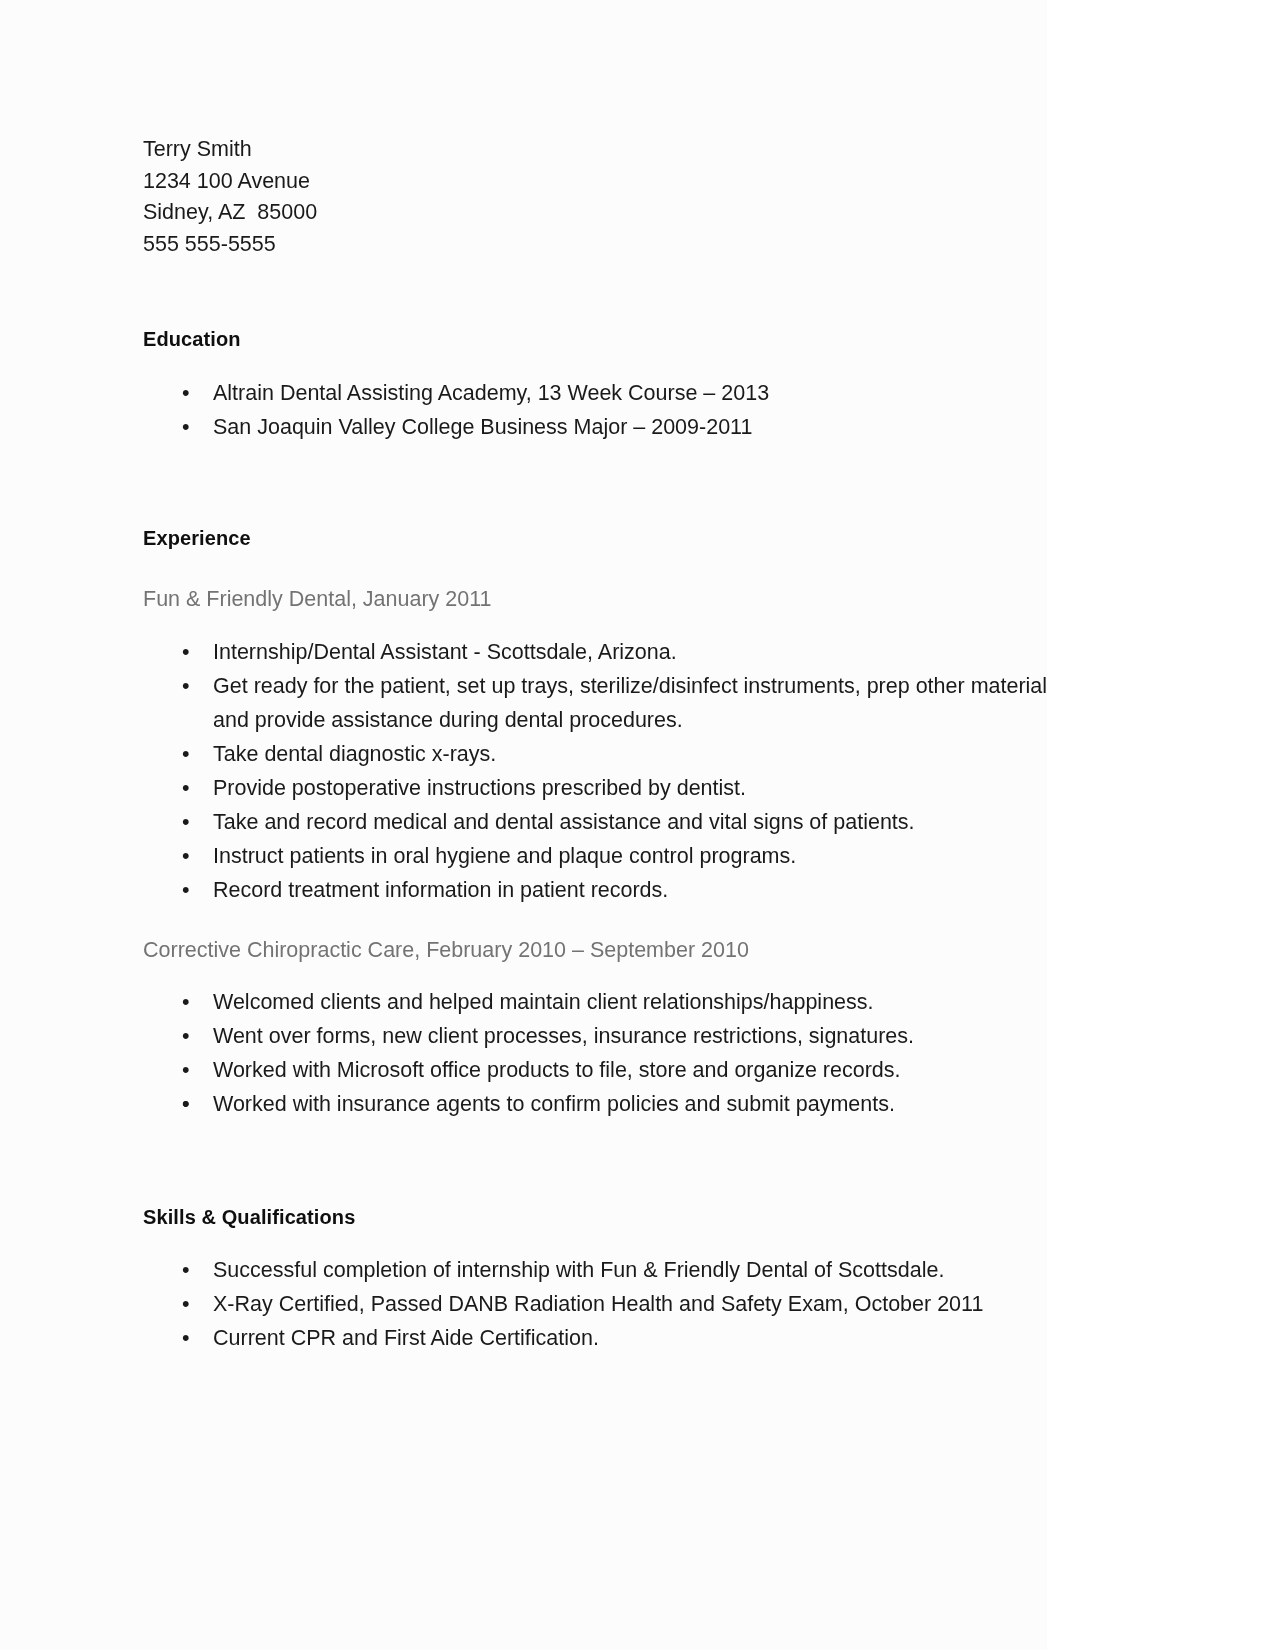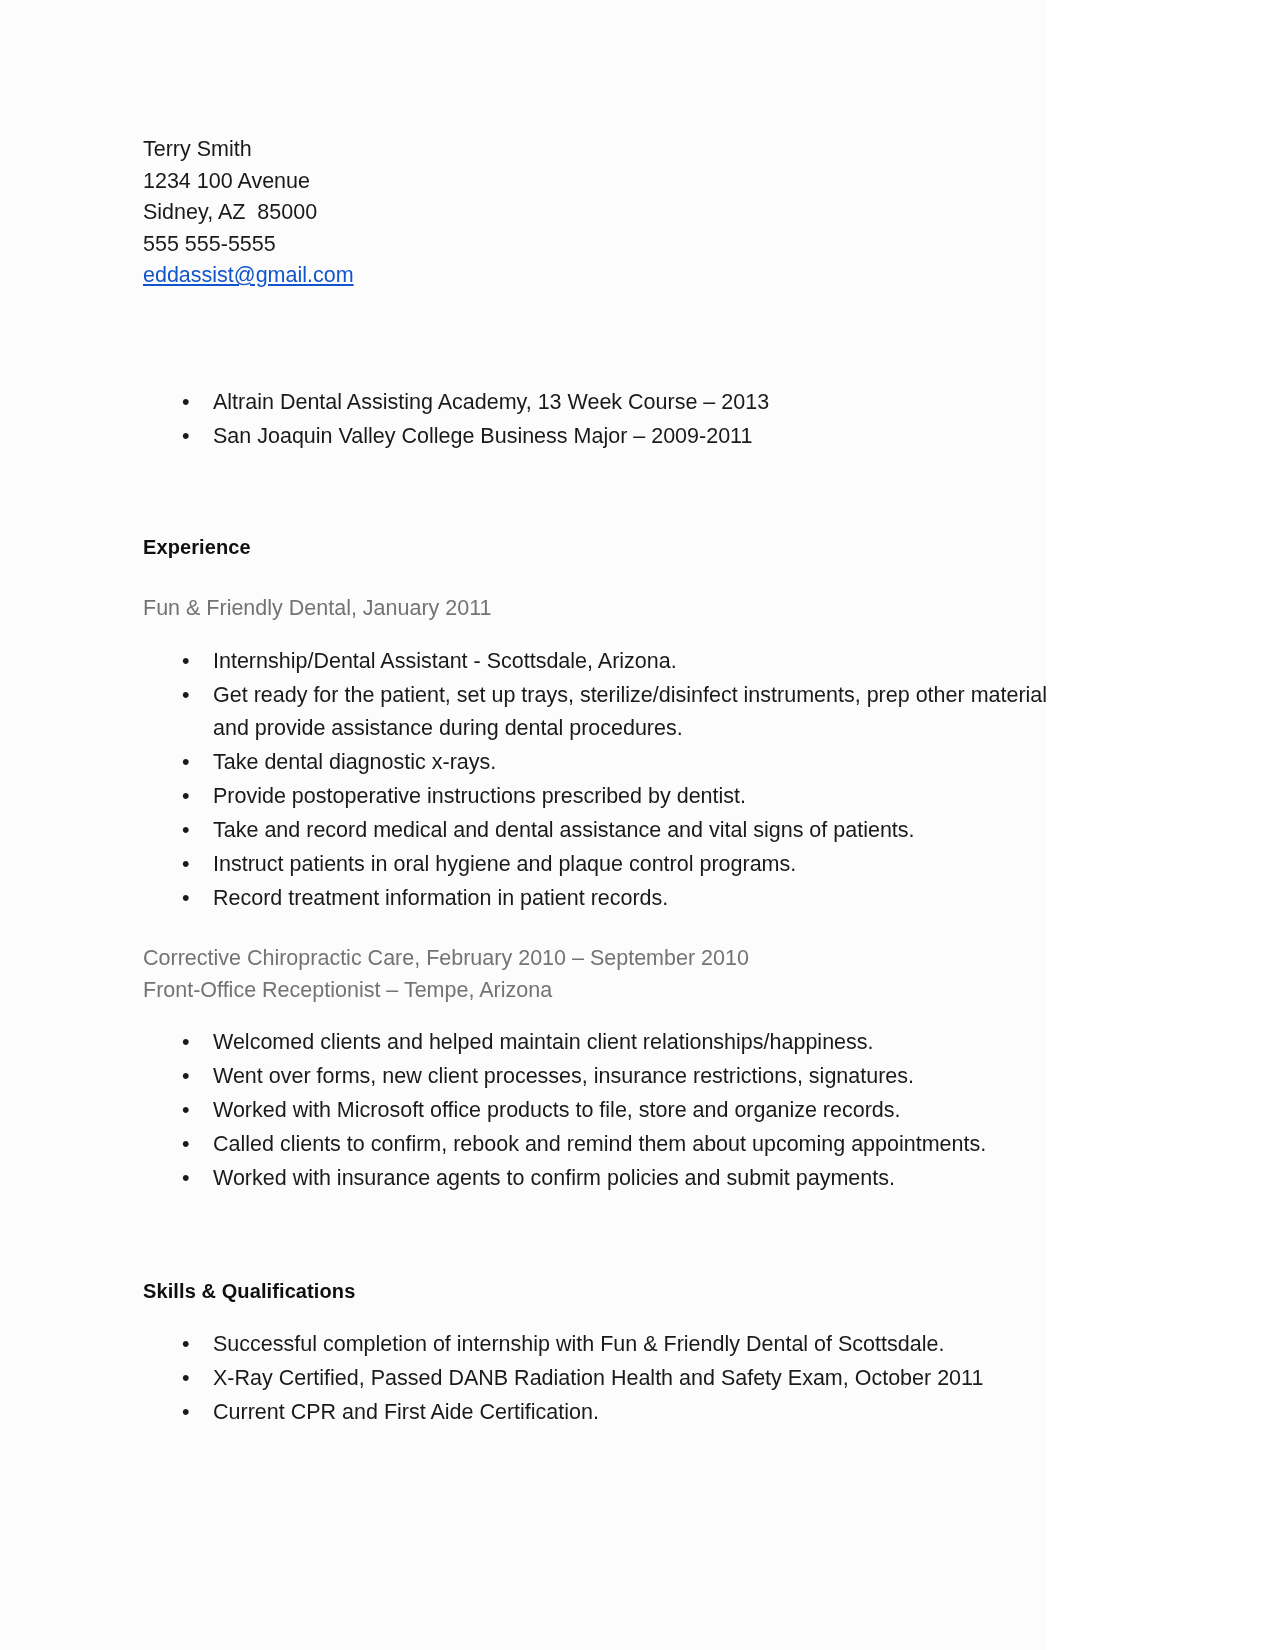--- a/index.html
+++ b/index.html
@@ -110,24 +110,24 @@
 
 <div class="page">
   <div class="sheet">
     <div class="content">
 
       <div class="contact">
         <div>Terry Smith</div>
         <div>1234 100 Avenue</div>
         <div>Sidney, AZ  85000</div>
         <div>555 555-5555</div>
-        <div><a class="email" href="#">eddassist@gmail.com</a></div>
       </div>
 
       <div class="sp-education-top"></div>
+      <div class="section-heading">Education</div>
       <div class="sp-education-list"></div>
       <ul class="bullets list-edu">
         <li><span class="dot">•</span><span class="li-text">Altrain Dental Assisting Academy, 13 Week Course – 2013</span></li>
         <li><span class="dot">•</span><span class="li-text">San Joaquin Valley College Business Major – 2009-2011</span></li>
       </ul>
 
       <div class="sp-experience-top"></div>
       <div class="section-heading">Experience</div>
 
       <div class="sp-experience-org"></div>
@@ -138,27 +138,26 @@
         <li><span class="dot">•</span><span class="li-text">Get ready for the patient, set up trays, sterilize/disinfect instruments, prep other materials and provide assistance during dental procedures.</span></li>
         <li><span class="dot">•</span><span class="li-text">Take dental diagnostic x-rays.</span></li>
         <li><span class="dot">•</span><span class="li-text">Provide postoperative instructions prescribed by dentist.</span></li>
         <li><span class="dot">•</span><span class="li-text">Take and record medical and dental assistance and vital signs of patients.</span></li>
         <li><span class="dot">•</span><span class="li-text">Instruct patients in oral hygiene and plaque control programs.</span></li>
         <li><span class="dot">•</span><span class="li-text">Record treatment information in patient records.</span></li>
       </ul>
 
       <div class="sp-job2-top"></div>
       <div class="org-line">Corrective Chiropractic Care, February 2010 – September 2010</div>
-      <div class="org-line">Front-Office Receptionist – Tempe, Arizona</div>
       <div class="sp-job2-list"></div>
       <ul class="bullets list-job2">
         <li><span class="dot">•</span><span class="li-text">Welcomed clients and helped maintain client relationships/happiness.</span></li>
         <li><span class="dot">•</span><span class="li-text">Went over forms, new client processes, insurance restrictions, signatures.</span></li>
         <li><span class="dot">•</span><span class="li-text">Worked with Microsoft office products to file, store and organize records.</span></li>
-        <li><span class="dot">•</span><span class="li-text">Called clients to confirm, rebook and remind them about upcoming appointments.</span></li>
+        <li><span class="dot">•</span></li>
         <li><span class="dot">•</span><span class="li-text">Worked with insurance agents to confirm policies and submit payments.</span></li>
       </ul>
 
       <div class="sp-skills-top"></div>
       <div class="section-heading">Skills &amp; Qualifications</div>
       <div class="sp-skills-list"></div>
       <ul class="bullets list-skills">
         <li><span class="dot">•</span><span class="li-text">Successful completion of internship with Fun &amp; Friendly Dental of Scottsdale.</span></li>
         <li><span class="dot">•</span><span class="li-text">X-Ray Certified, Passed DANB Radiation Health and Safety Exam, October 2011</span></li>
         <li><span class="dot">•</span><span class="li-text">Current CPR and First Aide Certification.</span></li>

